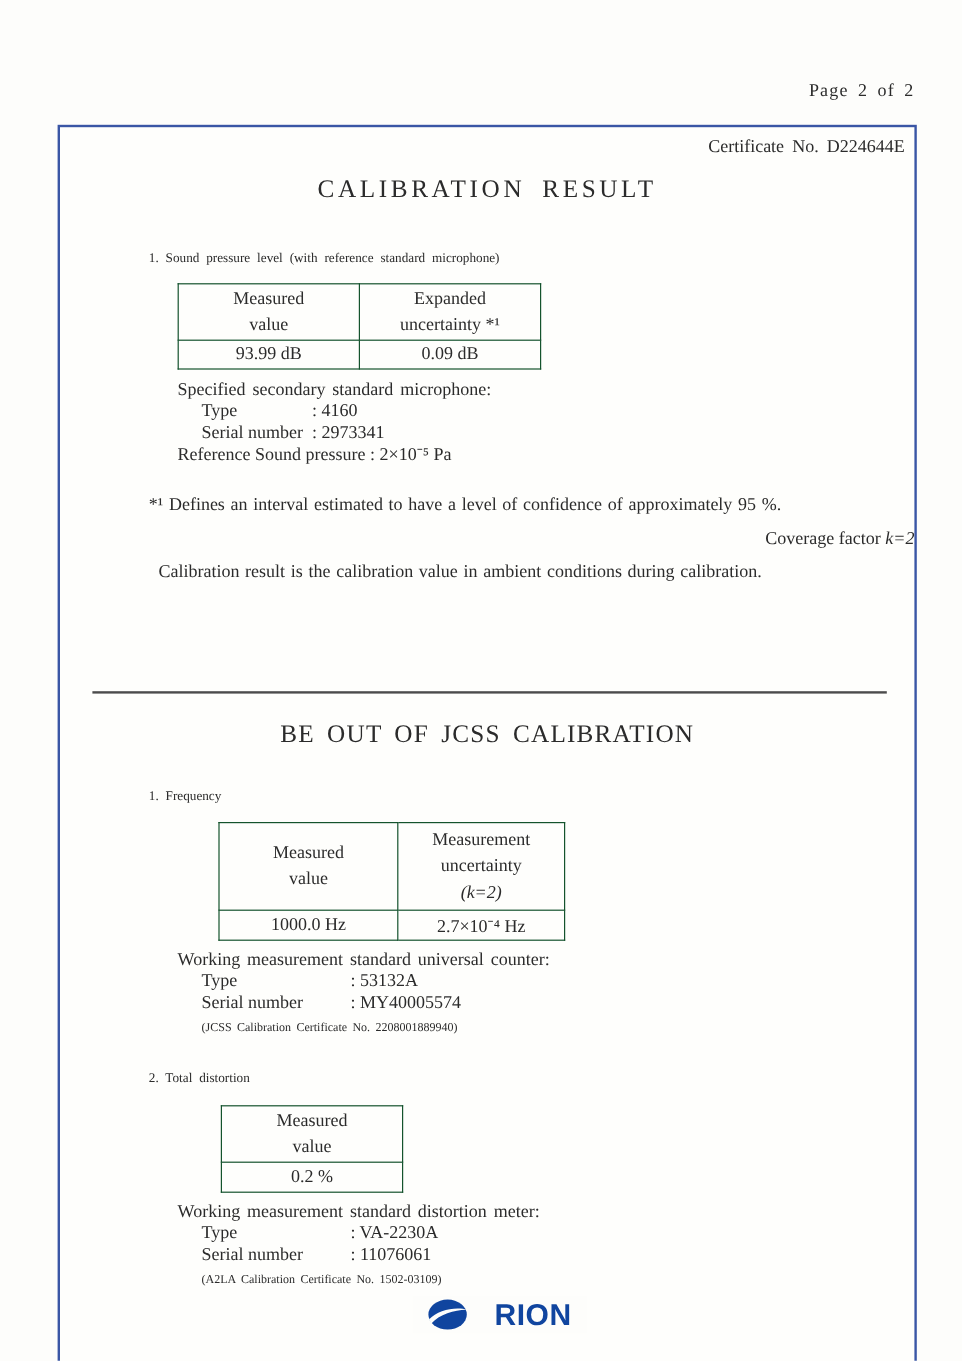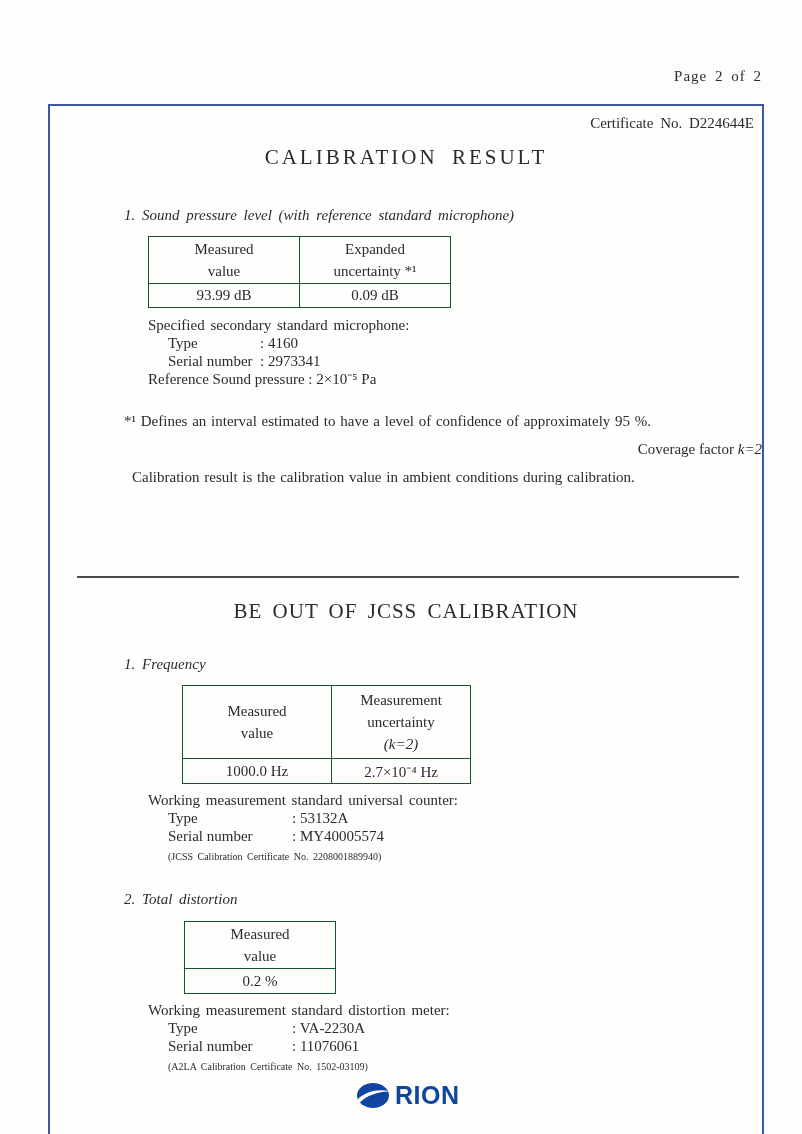--- a/index.html
+++ b/index.html
@@ -13,21 +13,21 @@
   .page-label{
     position:absolute;top:36px;right:40px;
     font-size:15px;letter-spacing:1px;word-spacing:3px;margin-top:32px;
   }
   .border-box{
     position:absolute;left:48px;top:60px;width:716px;height:1036px;
     border:2px solid #3a56a5;background:#fefefc;box-sizing:border-box;margin-top:44px;
   }
   .cert-no{text-align:right;padding:8px 8px 0 0;font-size:15px;word-spacing:3px;line-height:18px;}
   .doc-title{text-align:center;margin:12px 0 0 0;font-size:21px;font-weight:normal;letter-spacing:3px;word-spacing:6px;line-height:26px;}
-  .sec-heading{margin:36px 0 0 74px;font-size:15px;word-spacing:3px;line-height:18px;font-style:italic;}
+  .sec-heading{margin:36px 0 0 74px;font-size:11px;word-spacing:3px;line-height:18px;}
 
   table.tbl{border-collapse:collapse;font-size:15px;text-align:center;background:#fefefc;}
   table.tbl th, table.tbl td{border:1px solid #14532d;font-weight:normal;padding:0;}
   .hline{line-height:22px;}
   .tbl1{margin:12px 0 0 98px;}
   .tbl1 th{width:150px;height:46px;}
   .tbl1 td{height:23px;}
 
   .spec-title{margin:8px 0 0 98px;font-size:15px;line-height:18px;word-spacing:2px;}
   .detail-line{margin-left:118px;font-size:15px;line-height:18px;}
@@ -58,21 +58,21 @@
   .dist-heading{margin:24px 0 0 74px;}
   .tbl3{margin:13px 0 0 134px;}
   .tbl3 th{width:150px;height:46px;}
   .tbl3 td{height:24px;}
 
   .closing{text-align:right;padding-right:30px;margin-top:14px;font-size:15px;line-height:18px;}
 
   .logo{
     position:absolute;left:344px;top:1080px;z-index:2;
     background:#fdfdfb;padding:2px 12px;
-    display:flex;gap:5px;
+    display:flex;align-items:center;gap:22px;
   }
   .logo-text{
     font-family:"Liberation Sans", sans-serif;
     font-weight:bold;font-size:25px;color:#10459f;letter-spacing:0.5px;line-height:26px;
   }
 </style>
 </head>
 <body>
 
 <div class="sheet">

